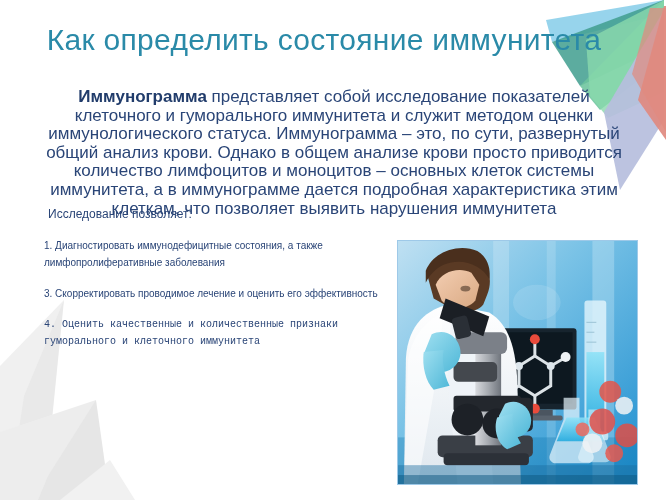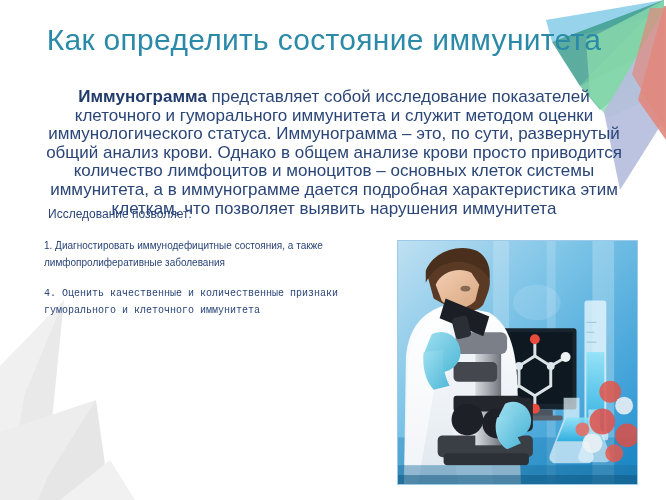--- a/index.html
+++ b/index.html
@@ -148,20 +148,21 @@
   </div>
 
   <h1 class="title">Как определить состояние иммунитета</h1>
 
   <div class="body-text"><b>Иммунограмма</b><span> представляет собой исследование показателей клеточного и гуморального иммунитета и служит методом оценки иммунологического статуса. Иммунограмма  – это, по сути, развернутый общий анализ крови. Однако в общем анализе крови просто приводится  количество лимфоцитов  и моноцитов – основных клеток системы иммунитета,  а в иммунограмме  дается подробная  характеристика этим клеткам,  что позволяет выявить  нарушения иммунитета</span></div>
 
   <div class="lead-in"> Исследование позволяет:</div>
 
   <div class="list">
     <div class="list-item">1.   Диагностировать иммунодефицитные состояния, а также лимфопролиферативные заболевания</div>
+    <div class="list-item">3. Скорректировать  проводимое  лечение  и оценить его эффективность</div>
     <div class="list-item">4. Оценить качественные  и количественные признаки  гуморального  и клеточного иммунитета</div>
   </div>
 
   <div class="photo-frame">
     <div class="photo">
       <svg viewBox="0 0 241 245" preserveAspectRatio="xMidYMid slice" aria-hidden="true">
         <defs>
           <linearGradient id="bgLab" x1="0" y1="0" x2="1" y2="1">
             <stop offset="0%" stop-color="#bfe0f2"></stop>
             <stop offset="40%" stop-color="#79c2e6"></stop>

